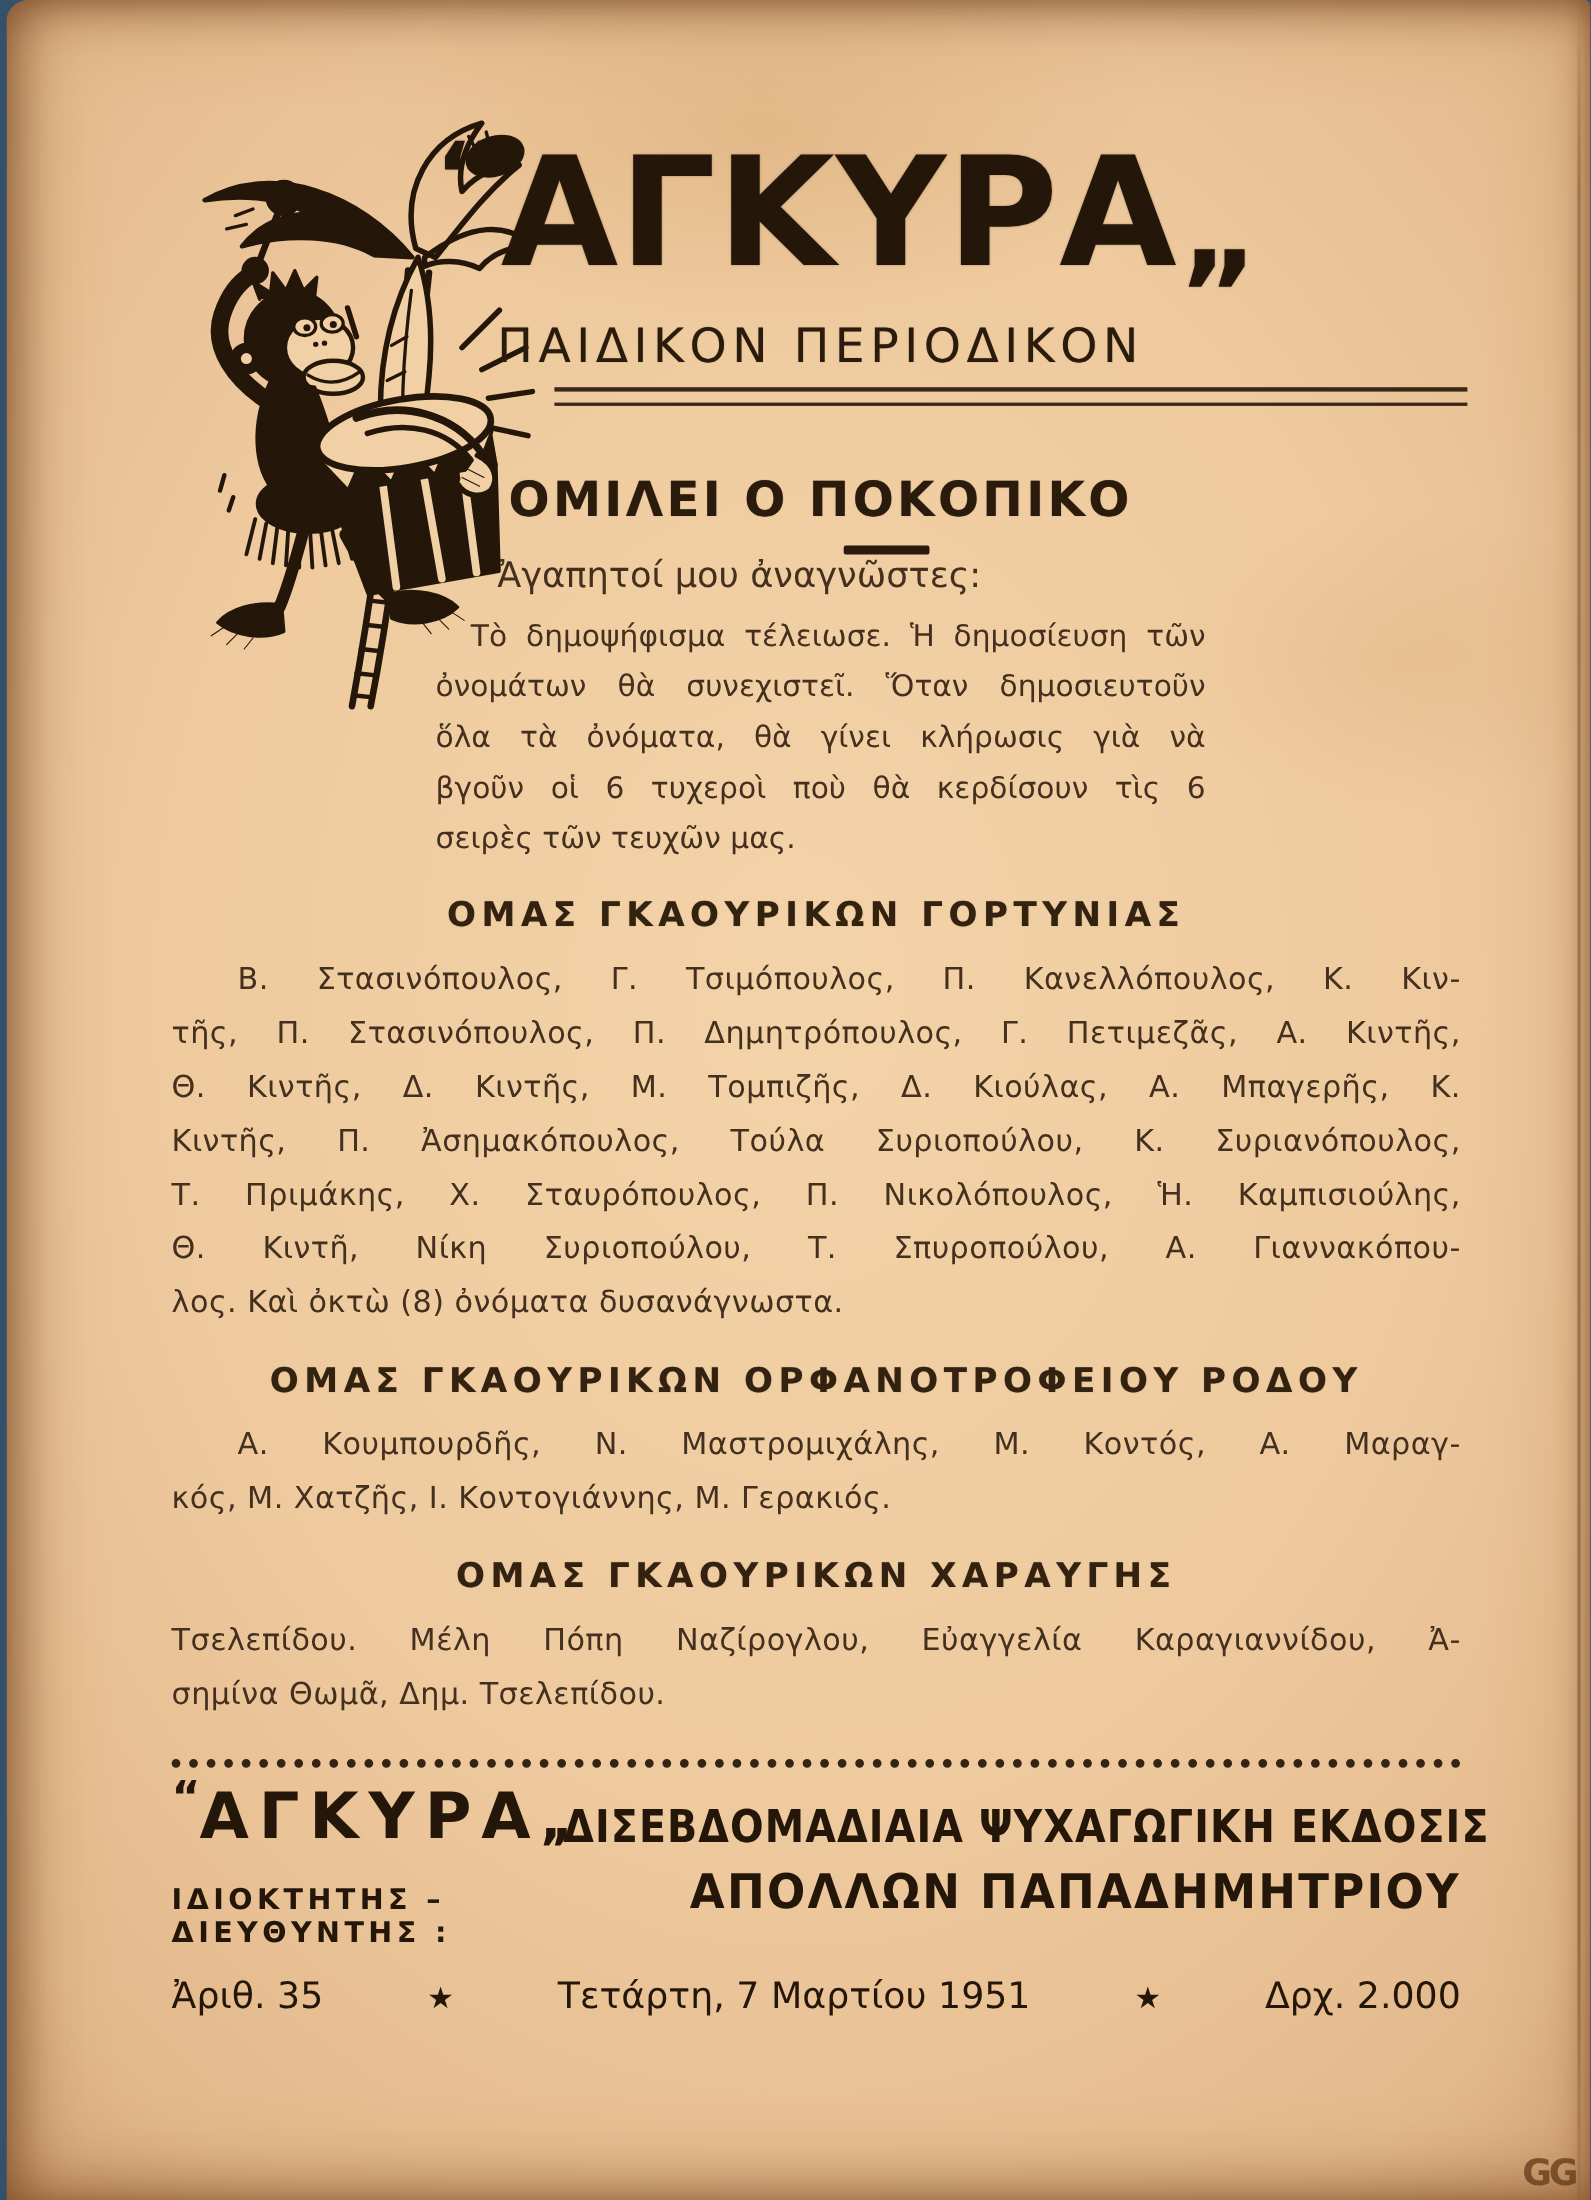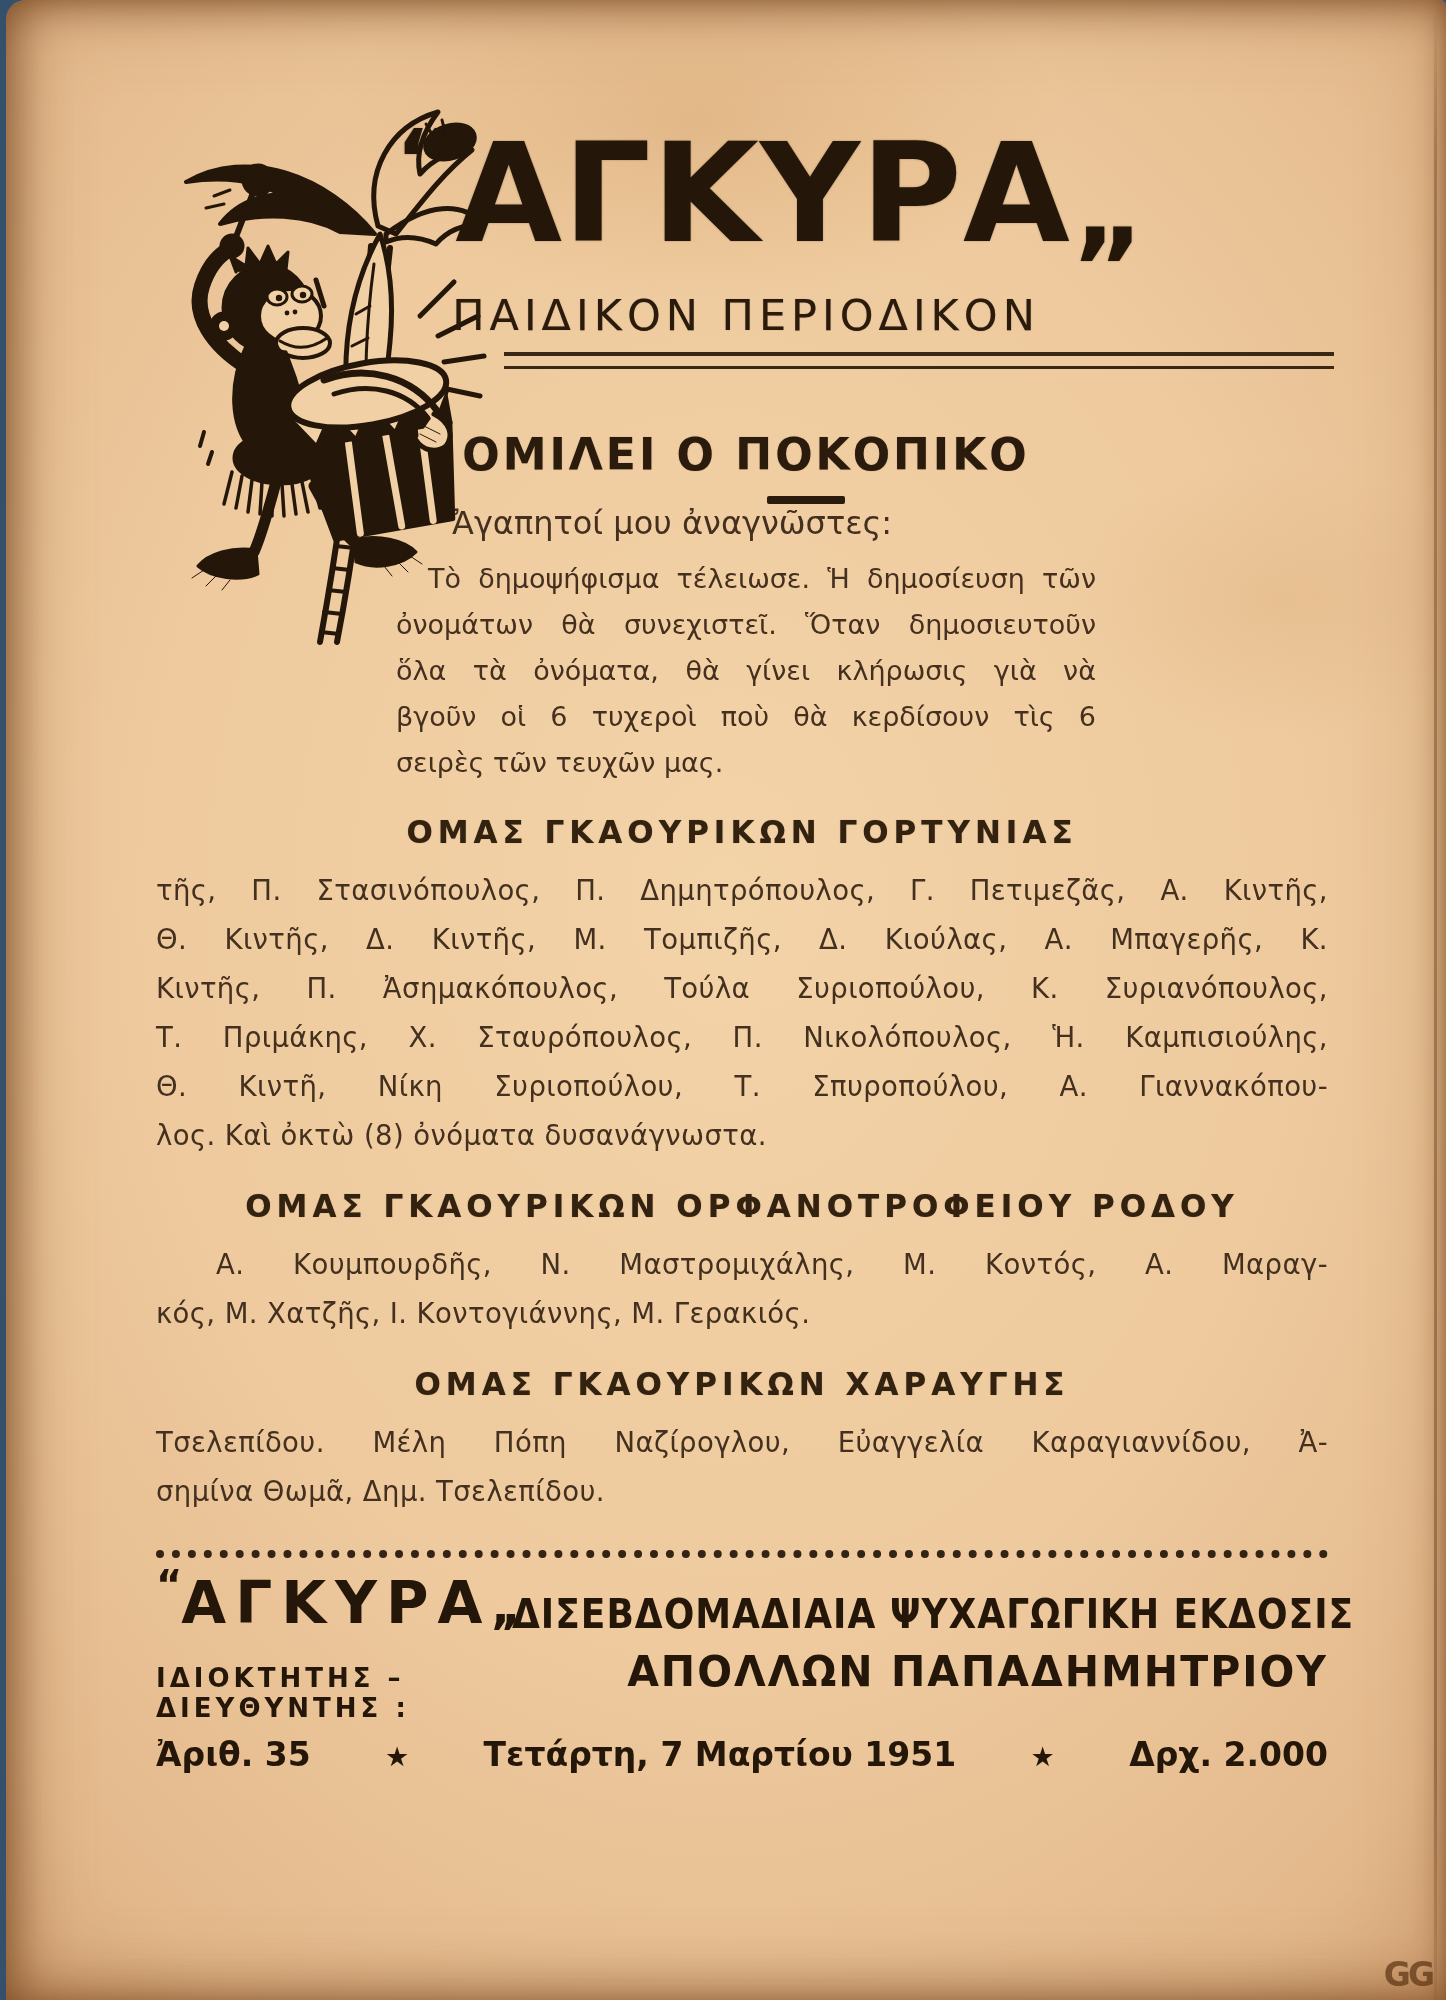--- a/index.html
+++ b/index.html
@@ -56,21 +56,21 @@
 
   .dotted-rule{margin-top:34px;height:0;border-top:8px dotted #241709;opacity:.92;}
   .brand-line{display:flex;align-items:flex-end;justify-content:space-between;margin-top:4px;}
   .brand{font-size:58px;font-weight:bold;letter-spacing:9px;white-space:nowrap;}
   .brand .q-open2{font-size:40px;vertical-align:24px;letter-spacing:-3px;margin-right:2px;}
   .brand .q-close2{font-size:48px;letter-spacing:-8px;}
   .brand-desc{display:inline-block;font-size:36px;font-weight:bold;letter-spacing:1px;transform:scaleY(1.14);transform-origin:center bottom;white-space:nowrap;}
   .owner-line{display:flex;align-items:baseline;justify-content:space-between;margin-top:12px;}
   .owner-label{font-size:26px;font-weight:bold;letter-spacing:4px;}
   .owner-name{display:inline-block;font-size:41px;font-weight:bold;letter-spacing:2px;transform:scaleY(1.06);transform-origin:center bottom;white-space:nowrap;}
-  .issue-line{display:flex;align-items:baseline;justify-content:space-between;margin-top:12px;font-size:33px;font-weight:bold;color:#241709;}
+  .issue-line{display:flex;align-items:baseline;justify-content:space-between;margin-top:22px;font-size:33px;font-weight:normal;color:#241709;}
   .issue-line .star{font-size:27px;}
 
   .watermark{position:absolute;right:14px;bottom:6px;font-size:33px;font-weight:bold;color:rgba(98,58,24,.75);letter-spacing:-3px;}
 </style>
 </head>
 <body>
 
 <div class="page">
   <div class="page-edge-line"></div>
 
@@ -203,20 +203,21 @@
         <div class="line">ὀνομάτων θὰ συνεχιστεῖ. Ὅταν δημοσιευτοῦν</div>
         <div class="line">ὅλα τὰ ὀνόματα, θὰ γίνει κλήρωσις γιὰ νὰ</div>
         <div class="line">βγοῦν οἱ 6 τυχεροὶ ποὺ θὰ κερδίσουν τὶς 6</div>
         <div class="line last">σειρὲς τῶν τευχῶν μας.</div>
       </div>
     </div>
 
     <div>
       <div class="section-heading">ΟΜΑΣ ΓΚΑΟΥΡΙΚΩΝ ΓΟΡΤΥΝΙΑΣ</div>
       <div class="names">
+        <div class="line first">Β. Στασινόπουλος, Γ. Τσιμόπουλος, Π. Κανελλόπουλος, Κ. Κιν-</div>
         <div class="line">τῆς, Π. Στασινόπουλος, Π. Δημητρόπουλος, Γ. Πετιμεζᾶς, Α. Κιντῆς,</div>
         <div class="line">Θ. Κιντῆς, Δ. Κιντῆς, Μ. Τομπιζῆς, Δ. Κιούλας, Α. Μπαγερῆς, Κ.</div>
         <div class="line">Κιντῆς, Π. Ἀσημακόπουλος, Τούλα Συριοπούλου, Κ. Συριανόπουλος,</div>
         <div class="line">Τ. Πριμάκης, Χ. Σταυρόπουλος, Π. Νικολόπουλος, Ἡ. Καμπισιούλης,</div>
         <div class="line">Θ. Κιντῆ, Νίκη Συριοπούλου, Τ. Σπυροπούλου, Α. Γιαννακόπου-</div>
         <div class="line last">λος. Καὶ ὀκτὼ (8) ὀνόματα δυσανάγνωστα.</div>
       </div>
     </div>
 
     <div>

